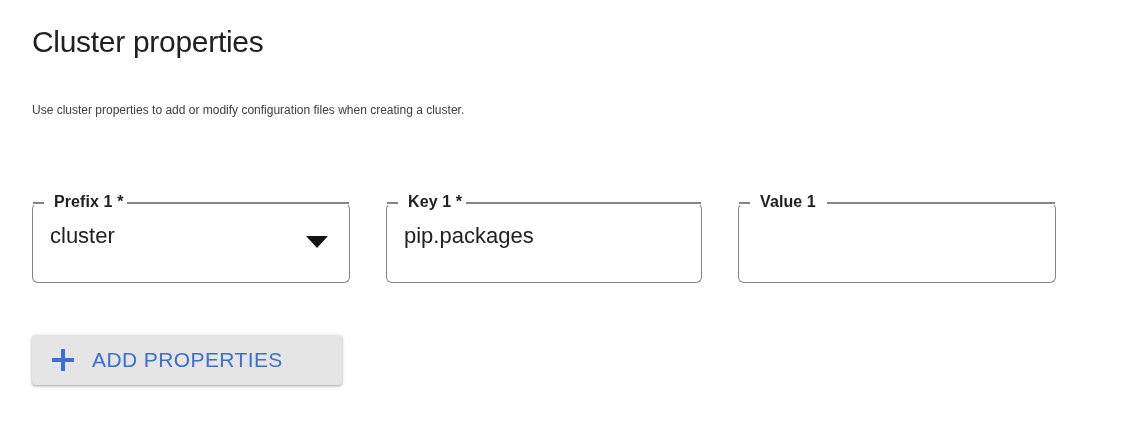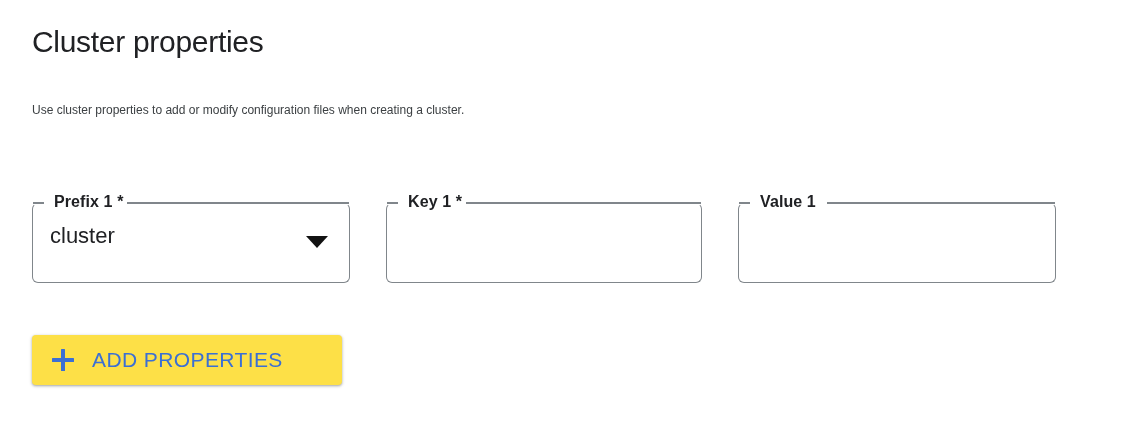--- a/index.html
+++ b/index.html
@@ -129,21 +129,21 @@
     border-top: 12px solid #121212;
   }
 
   
   .add-button {
     position: absolute;
     left: 32px;
     top: 335px;
     width: 310px;
     height: 50px;
-    background: #fde047;
+    background: #e5e5e5;
     border: none;
     border-radius: 4px;
     box-shadow: 0 1px 2px 0 rgba(60,64,67,0.30),
                 0 1px 3px 1px rgba(60,64,67,0.15);
     display: flex;
     align-items: center;
     padding: 0 20px;
     box-sizing: border-box;
     cursor: pointer;
   }
@@ -197,20 +197,21 @@
       <div class="field-value-text">cluster</div>
       <span class="dropdown-arrow"></span>
     </div>
 
     <div class="field field-key">
       <div class="outline">
         <span class="outline-top-left"></span>
         <span class="outline-top-right" style="width:243px;"></span>
       </div>
       <div class="field-label">Key 1 *</div>
+      <div class="field-value-text">pip.packages</div>
     </div>
 
     <div class="field field-value">
       <div class="outline">
         <span class="outline-top-left"></span>
         <span class="outline-top-right" style="width:228px;"></span>
       </div>
       <div class="field-label">Value 1</div>
     </div>
 

